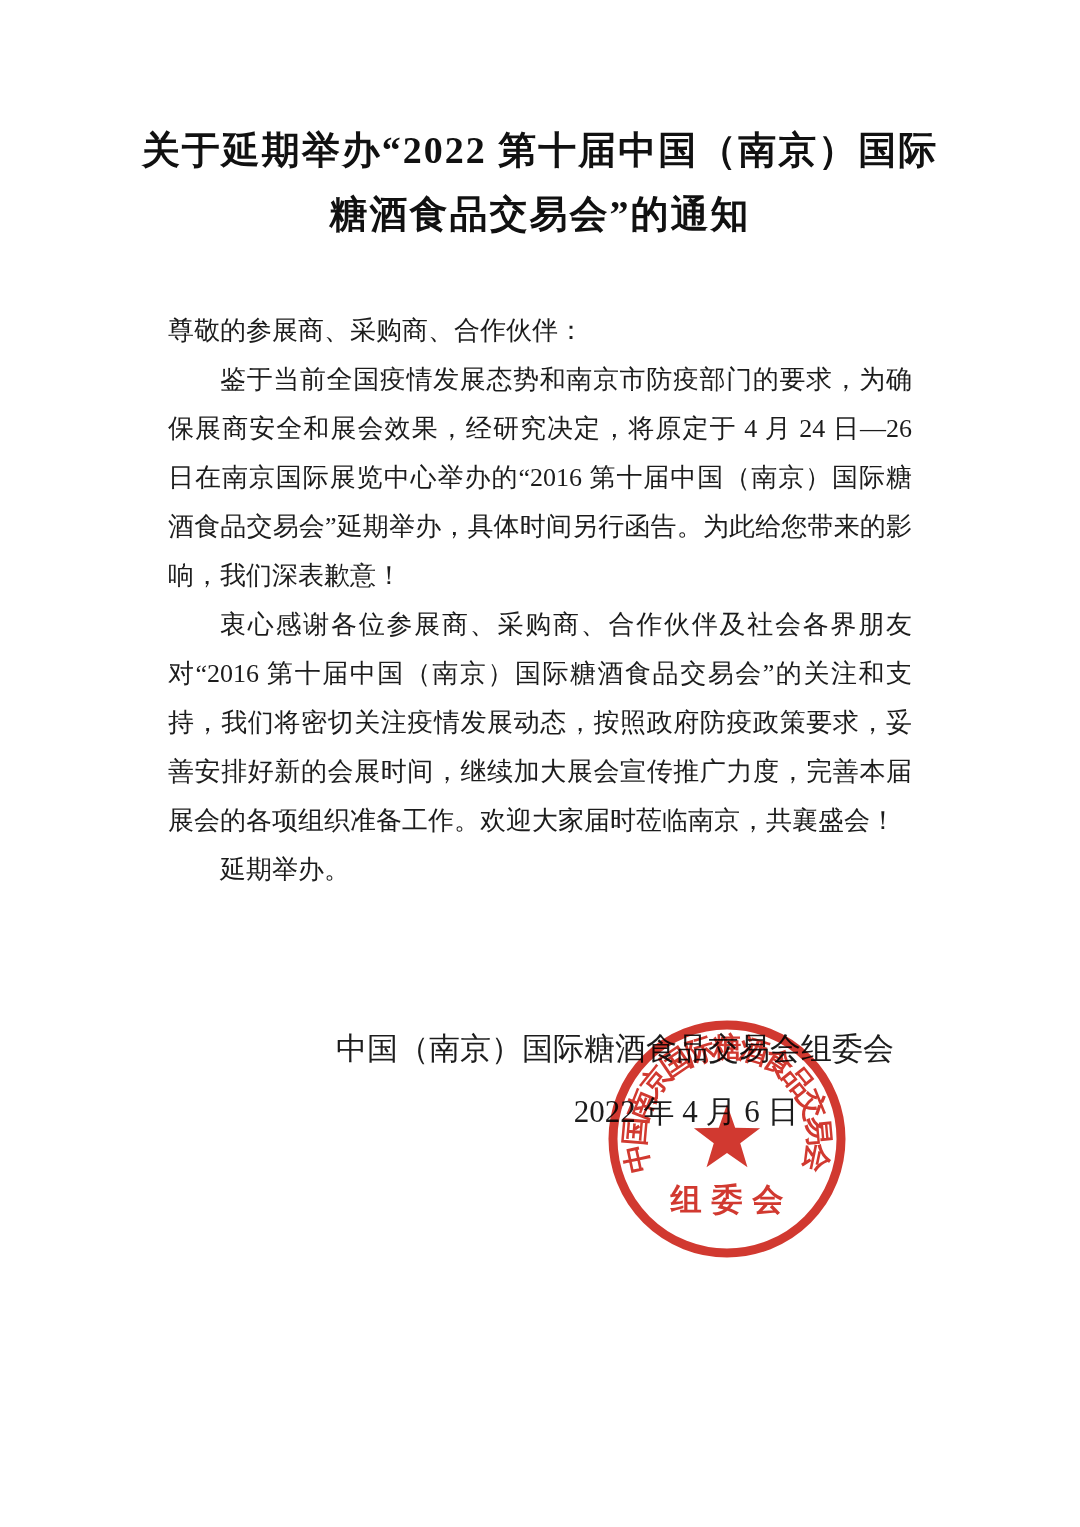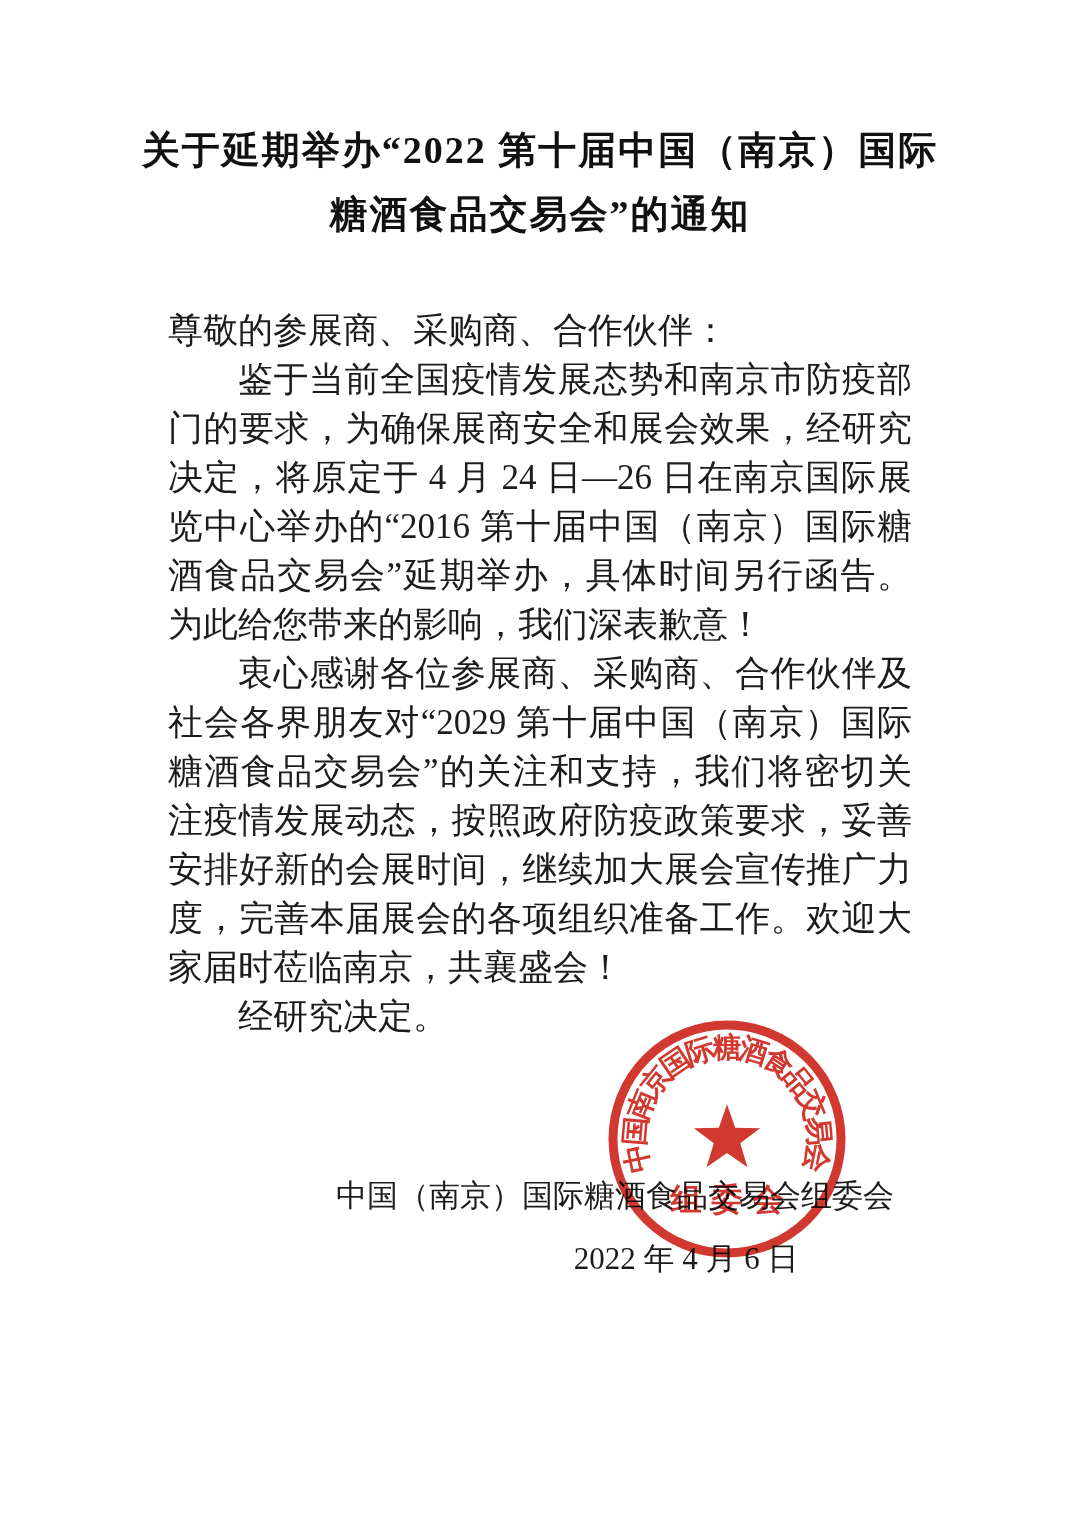--- a/index.html
+++ b/index.html
@@ -22,21 +22,21 @@
     font-size: 38px;
     font-weight: bold;
     line-height: 64px;
     letter-spacing: 2px;
     white-space: pre-line;
     color: #111111;
   }
   .doc-body {
     margin: 60px 168px 0 168px;
     width: 744px;
-    font-size: 35px;
+    font-size: 26px;
     line-height: 49px;
     text-align: justify;
     text-justify: inter-character;
   }
   .doc-body p {
     margin: 0;
     padding: 0;
   }
   .salutation {
     text-indent: 0;
@@ -81,22 +81,22 @@
 <body>
 
 <div class="page">
 
   <h1 class="doc-title">关于延期举办“2022 第十届中国（南京）国际
 糖酒食品交易会”的通知</h1>
 
   <div class="doc-body">
     <p class="salutation">尊敬的参展商、采购商、合作伙伴：</p>
     <p class="para">鉴于当前全国疫情发展态势和南京市防疫部门的要求，为确保展商安全和展会效果，经研究决定，将原定于 4 月 24 日—26 日在南京国际展览中心举办的“2016 第十届中国（南京）国际糖酒食品交易会”延期举办，具体时间另行函告。为此给您带来的影响，我们深表歉意！</p>
-    <p class="para">衷心感谢各位参展商、采购商、合作伙伴及社会各界朋友对“2029 第十届中国（南京）国际糖酒食品交易会”的关注和支持，我们将密切关注疫情发展动态，按照政府防疫政策要求，妥善安排好新的会展时间，继续加大展会宣传推广力度，完善本届展会的各项组织准备工作。欢迎大家届时莅临南京，共襄盛会！</p>
-    <p class="para">经研究决定。</p>
+    <p class="para">衷心感谢各位参展商、采购商、合作伙伴及社会各界朋友对“2016 第十届中国（南京）国际糖酒食品交易会”的关注和支持，我们将密切关注疫情发展动态，按照政府防疫政策要求，妥善安排好新的会展时间，继续加大展会宣传推广力度，完善本届展会的各项组织准备工作。欢迎大家届时莅临南京，共襄盛会！</p>
+    <p class="para">延期举办。</p>
   </div>
 
   <div class="signature-line">中国（南京）国际糖酒食品交易会组委会</div>
 
   <div class="date-line">2022 年 4 月 6 日</div>
 
   <div class="seal">
     <svg viewBox="0 0 200 200" xmlns="http://www.w3.org/2000/svg">
       <circle id="seal-ring" cx="100" cy="100" r="95" fill="none" stroke-width="7.5" stroke="#cf2e24"></circle>
       <path id="seal-star" d="M100,71 L106.82,90.62 L127.58,91.04 L111.03,103.58 L117.05,123.46 L100,111.6 L82.95,123.46 L88.97,103.58 L72.42,91.04 L93.18,90.62 Z" fill="#cf2e24"></path>

